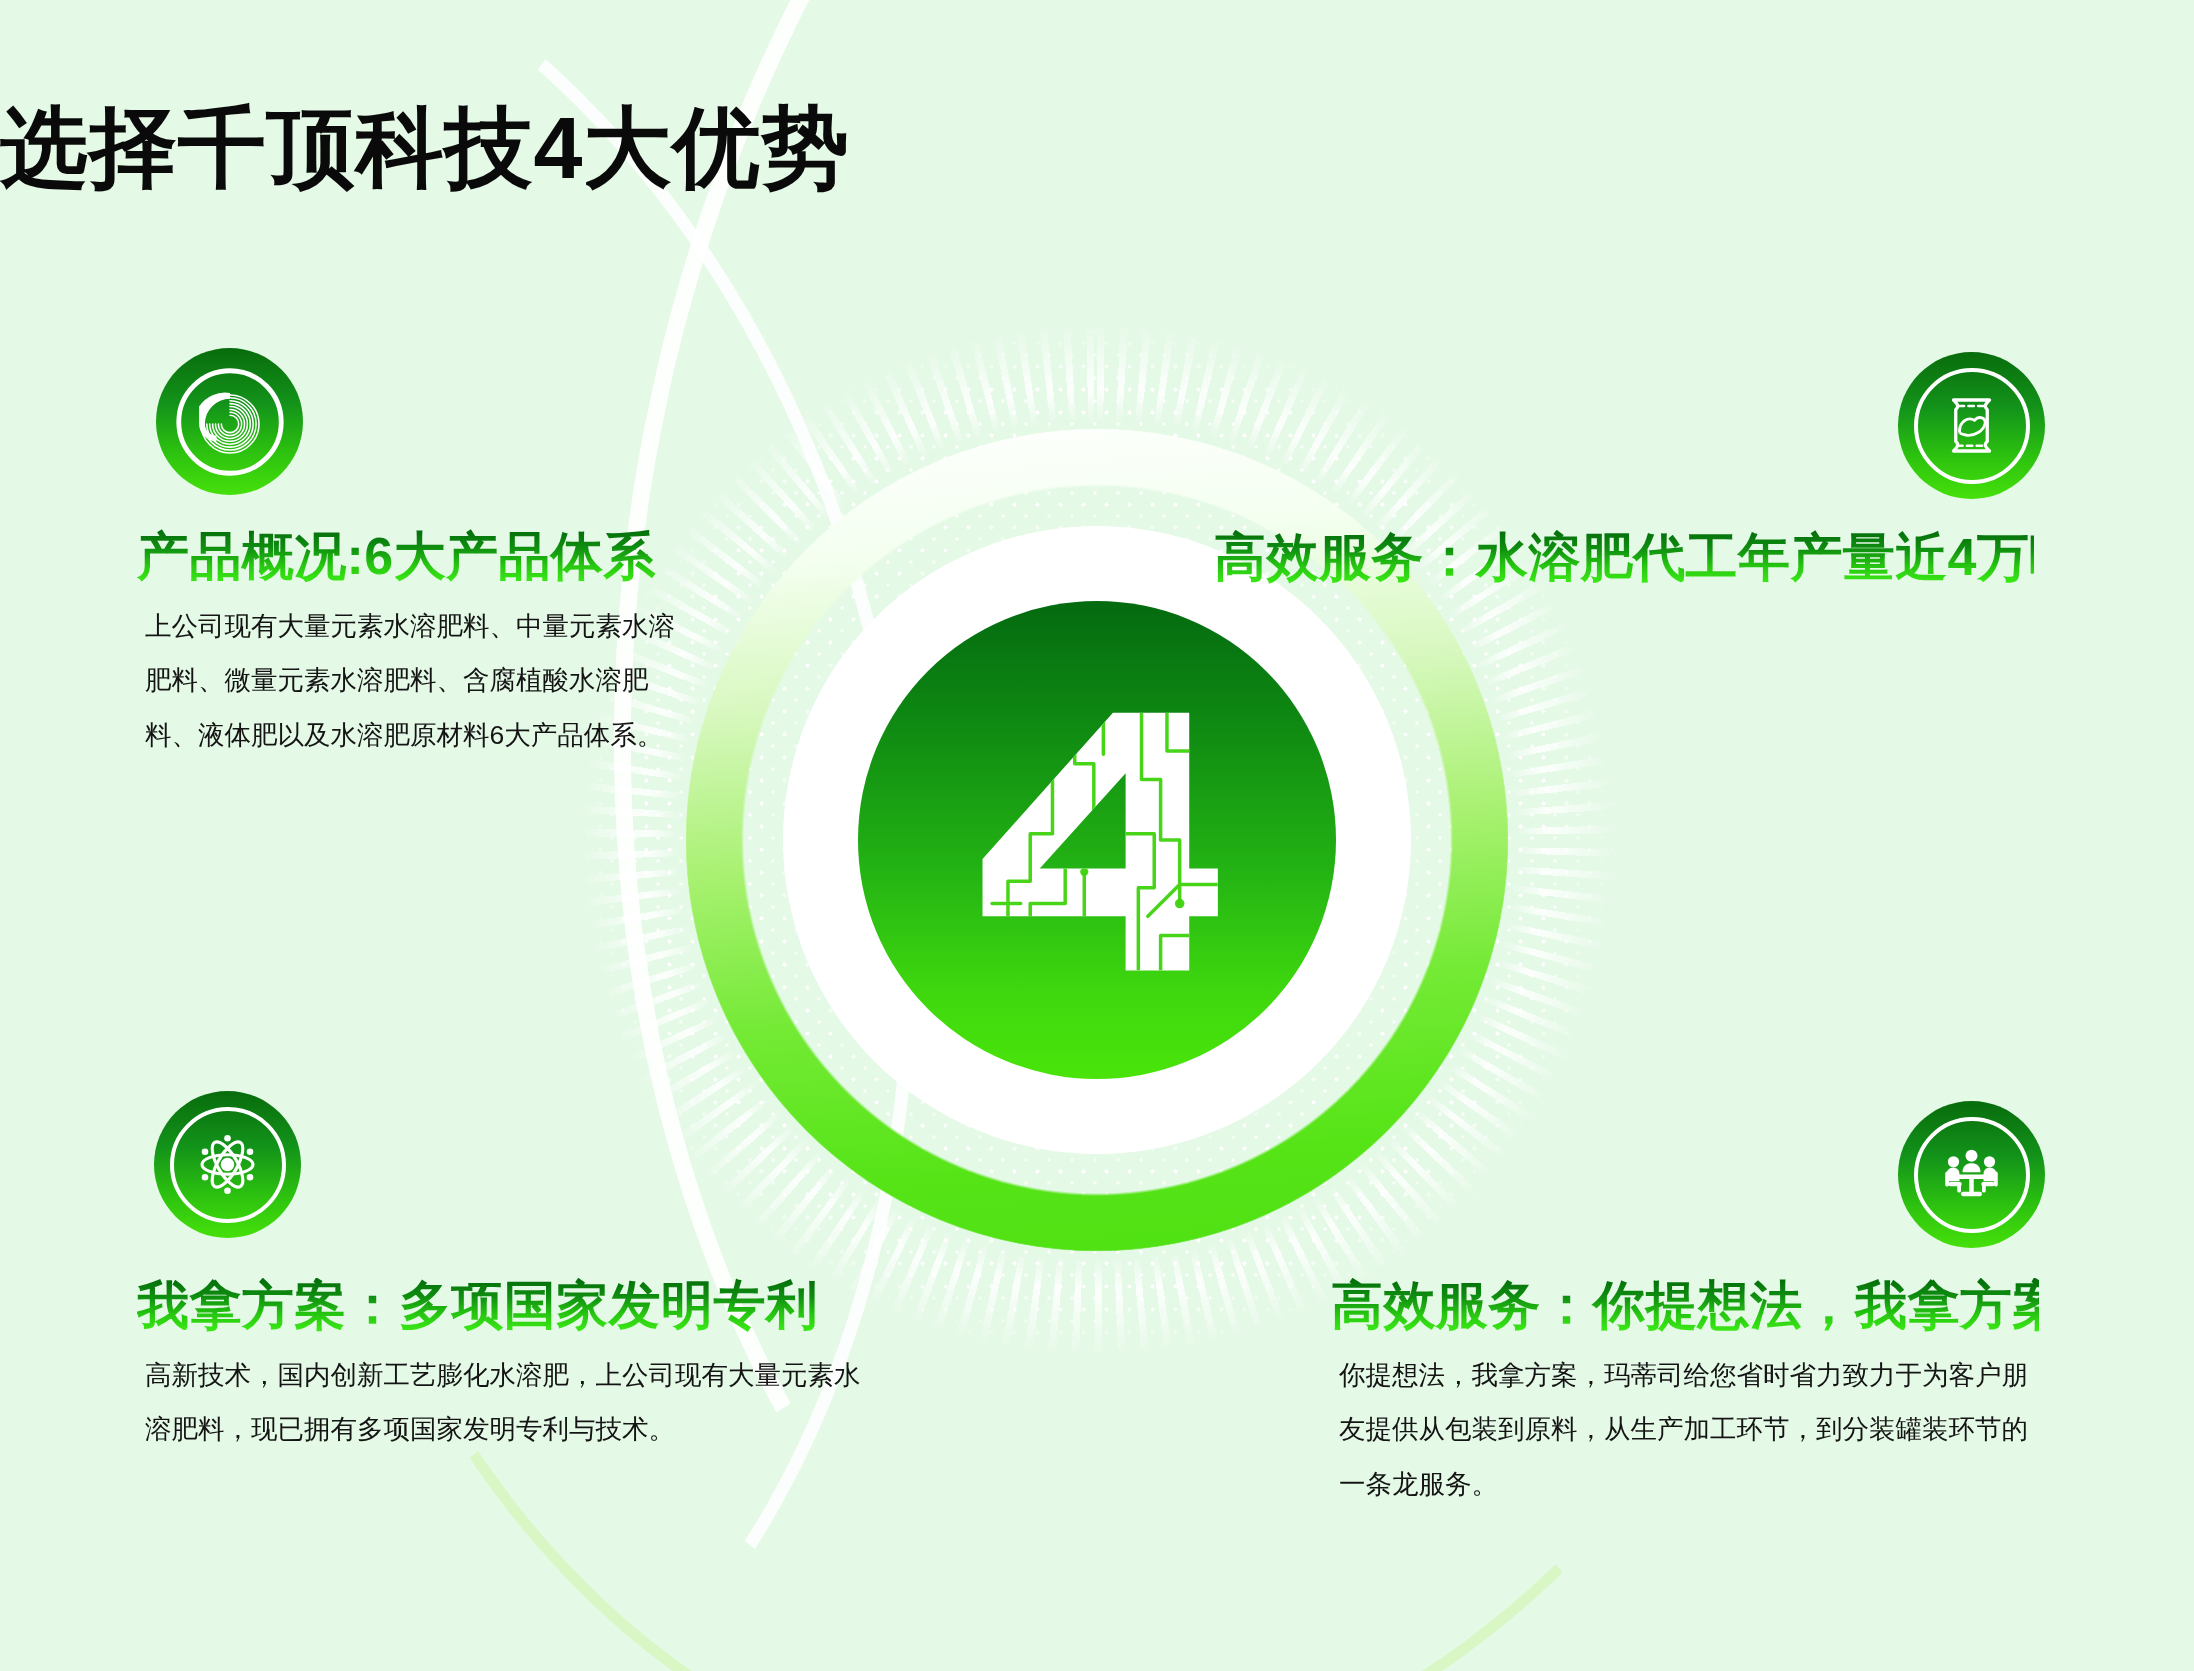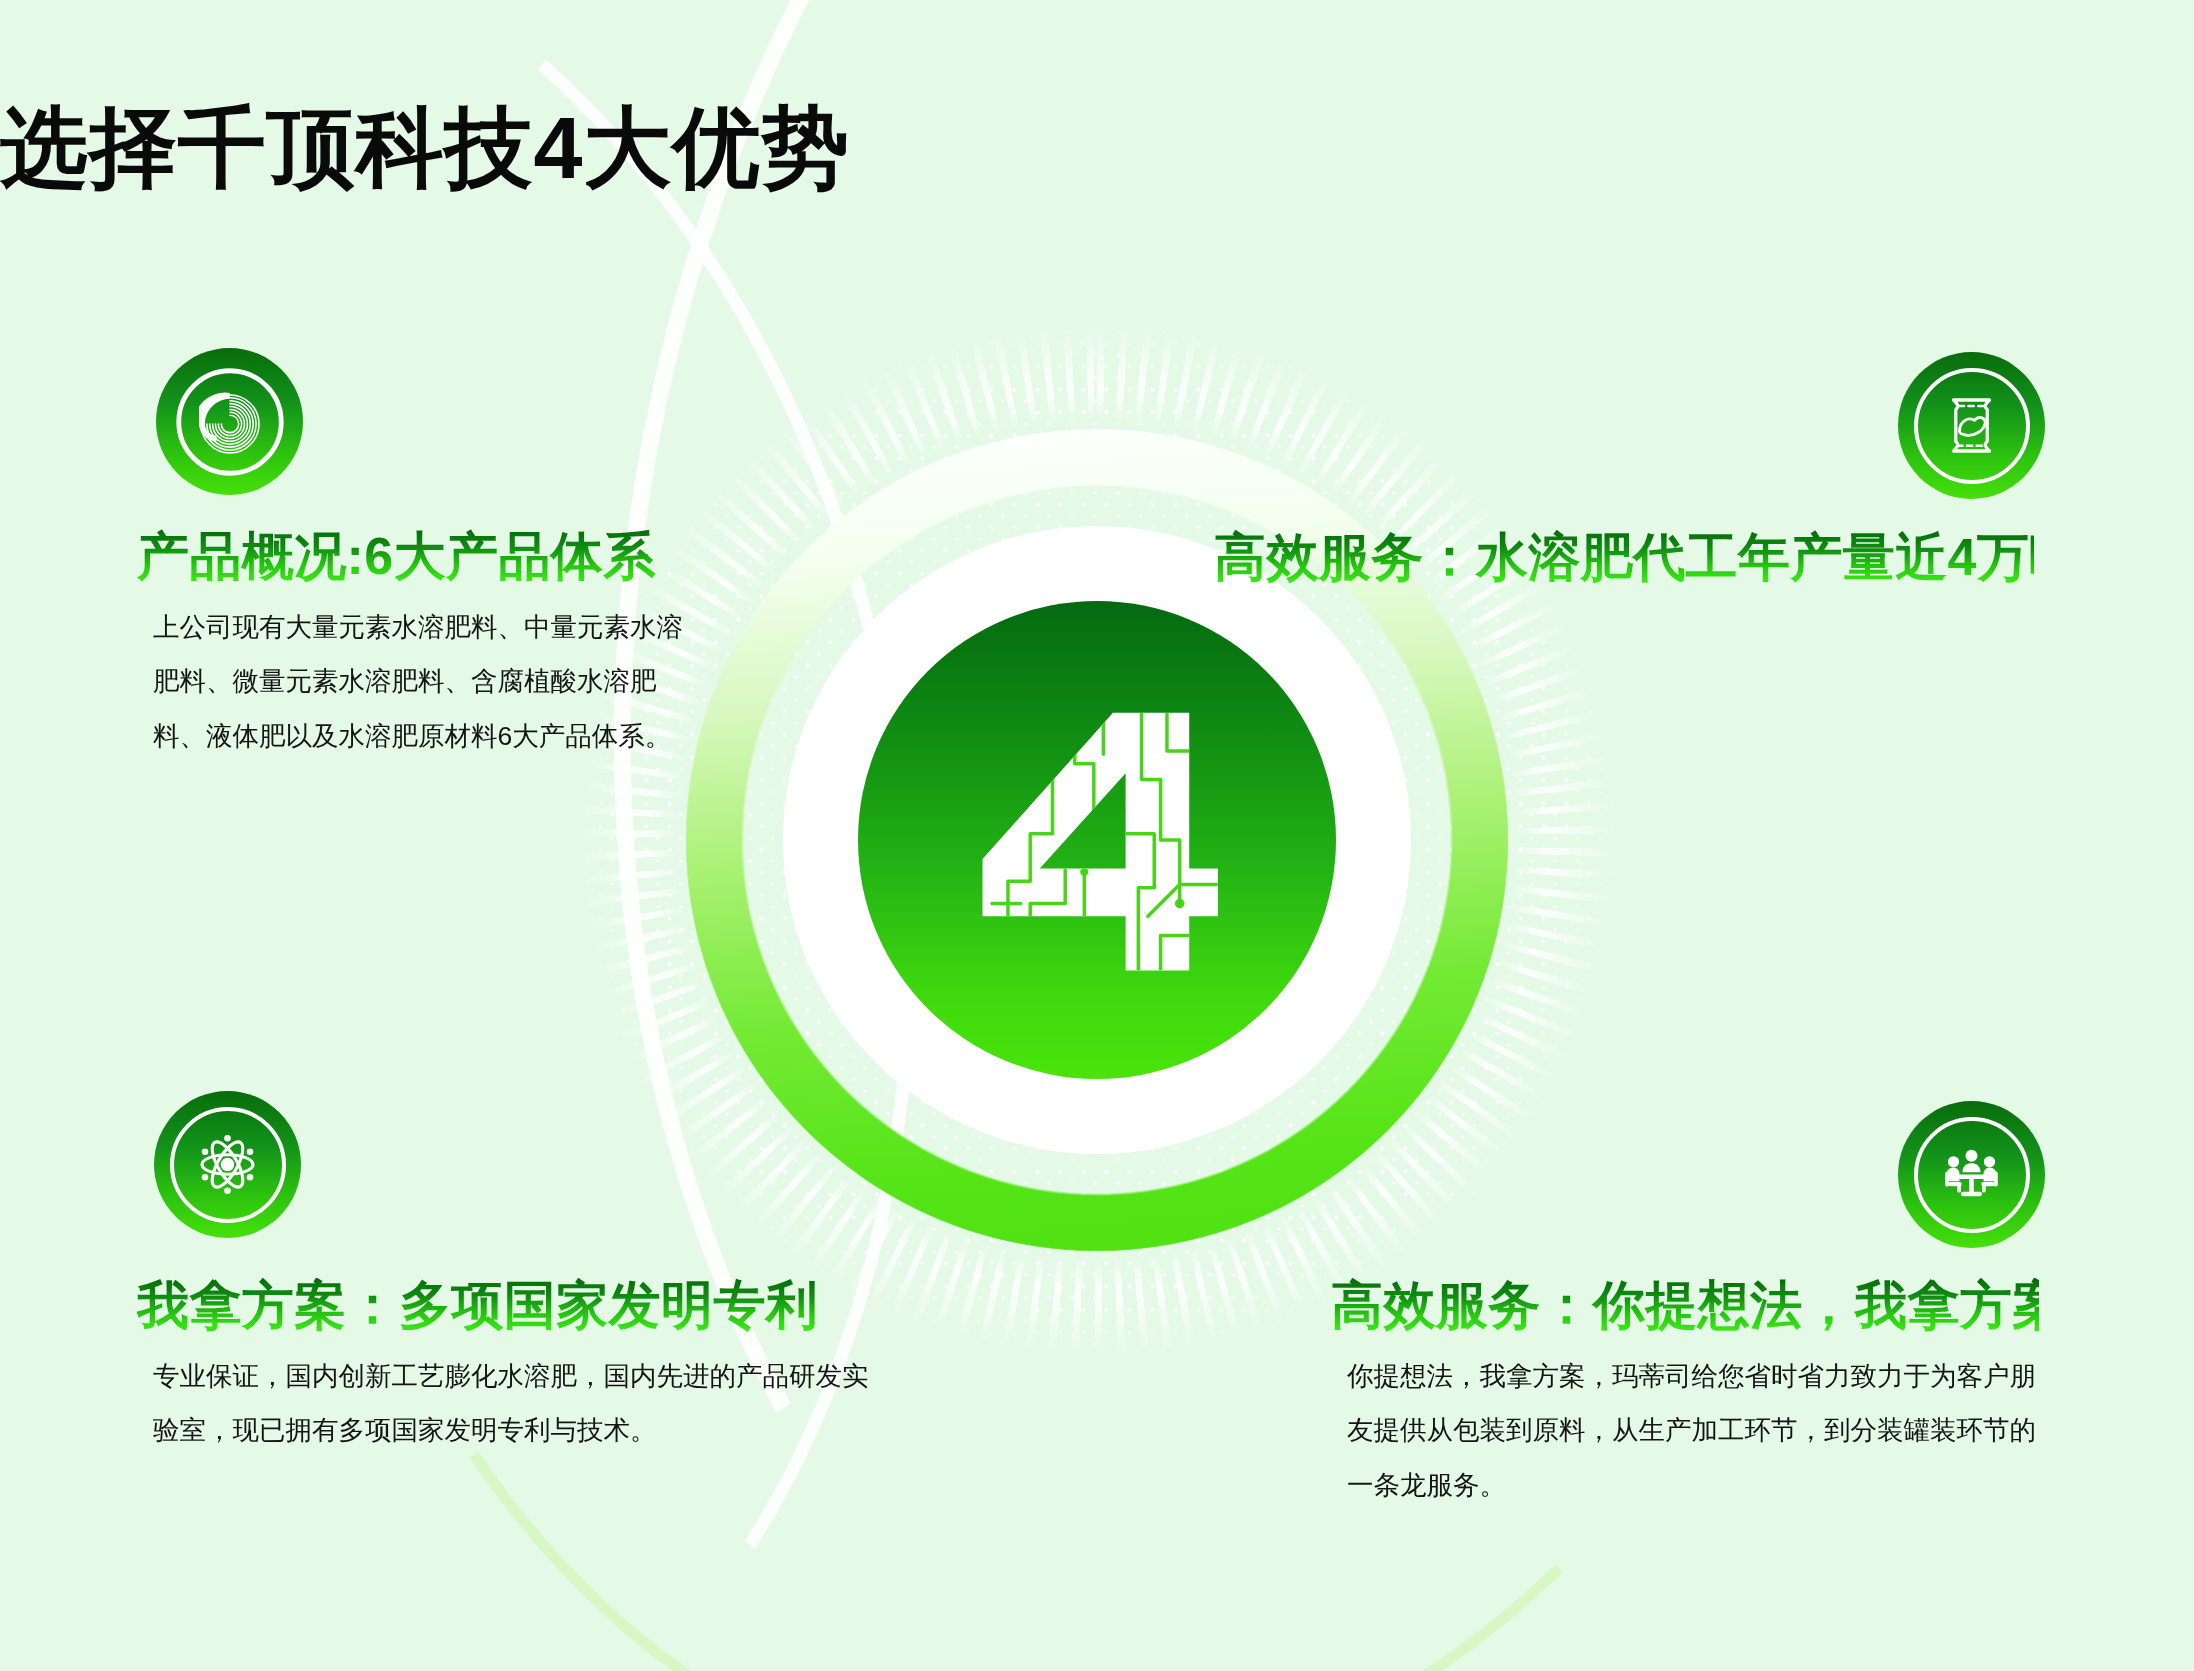--- a/index.html
+++ b/index.html
@@ -166,21 +166,21 @@
     font-weight: 700;
     letter-spacing: 0.4px;
     background: linear-gradient(180deg, #046c0b 0%, #0f8e10 34%, #27c611 66%, #3dee16 100%);
     -webkit-background-clip: text;
     background-clip: text;
     color: transparent;
     -webkit-text-fill-color: transparent;
     white-space: nowrap;
   }
   .quad p {
-    margin: 16px;
+    margin: 8px;
     font-size: 26.5px;
     line-height: 2.05;
     color: #141414;
     font-weight: 500;
   }
 
   #quad-tl { left: 137px; top: 529px; width: 562px; }
   #quad-tl p { width: 551px; }
 
   #quad-tr { left: 1214px; top: 530px; width: 820px; text-align: right; }
@@ -349,21 +349,21 @@
     <h2>产品概况:6大产品体系</h2>
     <p>上公司现有大量元素水溶肥料、中量元素水溶肥料、微量元素水溶肥料、含腐植酸水溶肥料、液体肥以及水溶肥原材料6大产品体系。</p>
   </div>
 
   <div class="quad" id="quad-tr">
     <h2>高效服务：水溶肥代工年产量近4万吨</h2>
   </div>
 
   <div class="quad" id="quad-bl">
     <h2>我拿方案：多项国家发明专利</h2>
-    <p>专业保证，国内创新工艺膨化水溶肥，国内先进的产品研发实验室，现已拥有多项国家发明专利与技术。</p>
+    <p>高新技术，国内创新工艺膨化水溶肥，上公司现有大量元素水溶肥料，现已拥有多项国家发明专利与技术。</p>
   </div>
 
   <div class="quad" id="quad-br">
     <h2>高效服务：你提想法，我拿方案</h2>
     <p>你提想法，我拿方案，玛蒂司给您省时省力致力于为客户朋友提供从包装到原料，从生产加工环节，到分装罐装环节的一条龙服务。</p>
   </div>
 
 </div>
 
 

